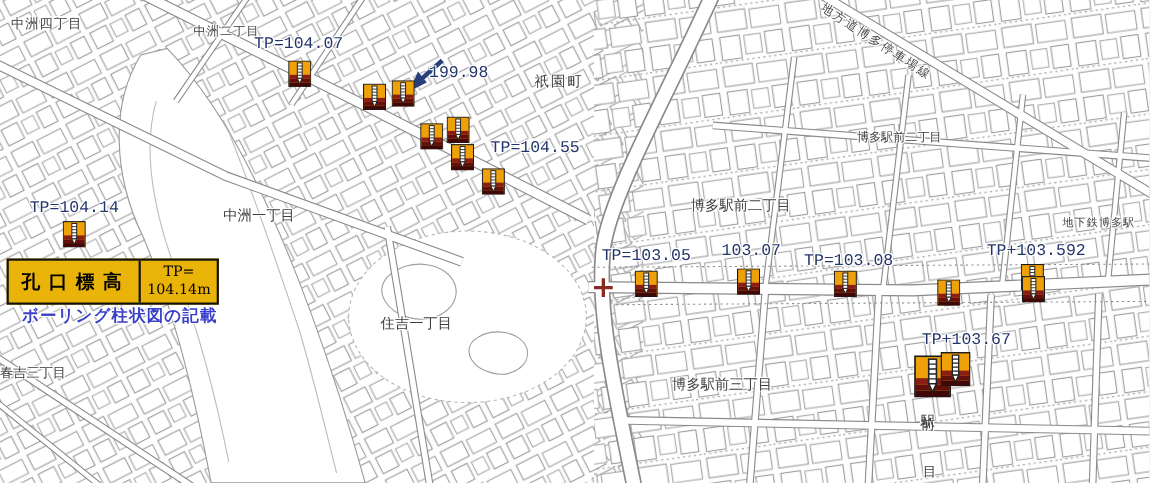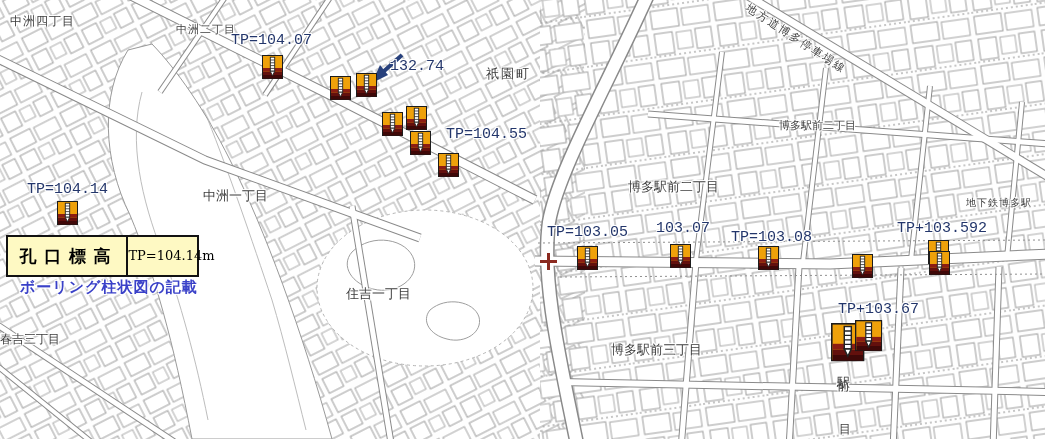--- a/index.html
+++ b/index.html
@@ -17,28 +17,28 @@
   .elabel{
     position:absolute;color:var(--elevation-text,#23366b);font-size:15px;white-space:nowrap;line-height:1;
     text-shadow:1px 1px 0 #fff,-1px -1px 0 #fff,1px -1px 0 #fff,-1px 1px 0 #fff,0 0 2px #fff;
     font-family:Liberation Mono, monospace;
   }
   .marker{position:absolute;width:21px;height:24px;transform-origin:top left;cursor:pointer;}
   .cross{position:absolute;width:19px;height:19px;}
   .arrow{position:absolute;left:368px;top:52px;}
   .legend{
     position:absolute;left:6px;top:235px;width:189px;height:38px;
-    background:#fef9c3;border:2px solid #121212;display:flex;z-index:5;
+    background:#eab308;border:2px solid #121212;display:flex;z-index:5;
   }
   .legend .c1{
     flex:0 0 115px;border-right:2px solid #121212;display:flex;align-items:center;justify-content:center;
     font-weight:bold;font-size:17px;letter-spacing:0.45em;color:#000;padding-left:0.2em;
   }
   .legend .c2{
-    flex:1;display:flex;flex-direction:row;align-items:center;justify-content:center;
+    flex:1;display:flex;flex-direction:column;align-items:center;justify-content:center;
     font-family:"DejaVu Serif","Liberation Serif",serif;font-size:13px;line-height:1.2;color:#000;
   }
   .note{
     position:absolute;left:20px;top:278px;color:var(--note-text,#3a41c8);font-weight:bold;font-size:15px;
     letter-spacing:1px;z-index:5;
     text-shadow:1px 1px 0 #fff,-1px -1px 0 #fff,1px -1px 0 #fff,-1px 1px 0 #fff,0 0 2px #fff;
   }
   .logo{position:absolute;left:2px;top:401px;display:flex;align-items:flex-start;gap:3px;z-index:6;}
   .logo-text{
     font-size:27px;font-weight:bold;color:var(--logo,#2b2fae);line-height:1;letter-spacing:1px;
@@ -378,21 +378,21 @@
     <span class="plabel" style="left: 779px; top: 120px; font-size: 11px;">博多駅前二丁目</span>
     <span class="plabel" style="left: 628px; top: 180px; font-size: 13px;">博多駅前二丁目</span>
     <span class="plabel" style="left: 966px; top: 198px; font-size: 10px; letter-spacing: 1px;">地下鉄博多駅</span>
     <span class="plabel" style="left: 611px; top: 343px; font-size: 13px;">博多駅前三丁目</span>
     <span class="plabel" style="left: 346px; top: 287px; font-size: 13px;">住吉一丁目</span>
     <span class="plabel" style="left: 0px; top: 313px; font-size: 12px; margin-top: 20px;">春吉三丁目</span>
     <span class="plabel" style="left: 750px; top: 2px; font-size: 11px; letter-spacing: 2px; transform: rotate(33deg);">地方道博多停車場線</span>
     <span class="plabel vert" style="left: 837px; top: 366px; font-size: 13px;">駅前</span>
     <span class="plabel" style="left: 839px; top: 423px; font-size: 12px;">目</span>
     <span class="elabel" style="left: 231px; top: 33px;">TP=104.07</span>
-    <span class="elabel" style="left: 390px; top: 59px;">132.74</span>
+    <span class="elabel" style="left: 390px; top: 59px;">199.98</span>
     <span class="elabel" style="left: 446px; top: 127px;">TP=104.55</span>
     <span class="elabel" style="left: 27px; top: 182px;">TP=104.14</span>
     <span class="elabel" style="left: 547px; top: 225px;">TP=103.05</span>
     <span class="elabel" style="left: 656px; top: 221px;">103.07</span>
     <span class="elabel" style="left: 731px; top: 230px;">TP=103.08</span>
     <span class="elabel" style="left: 897px; top: 221px;">TP+103.592</span>
     <span class="elabel" style="left: 838px; top: 302px;">TP+103.67</span>
   </div>
 
 </body></html>

